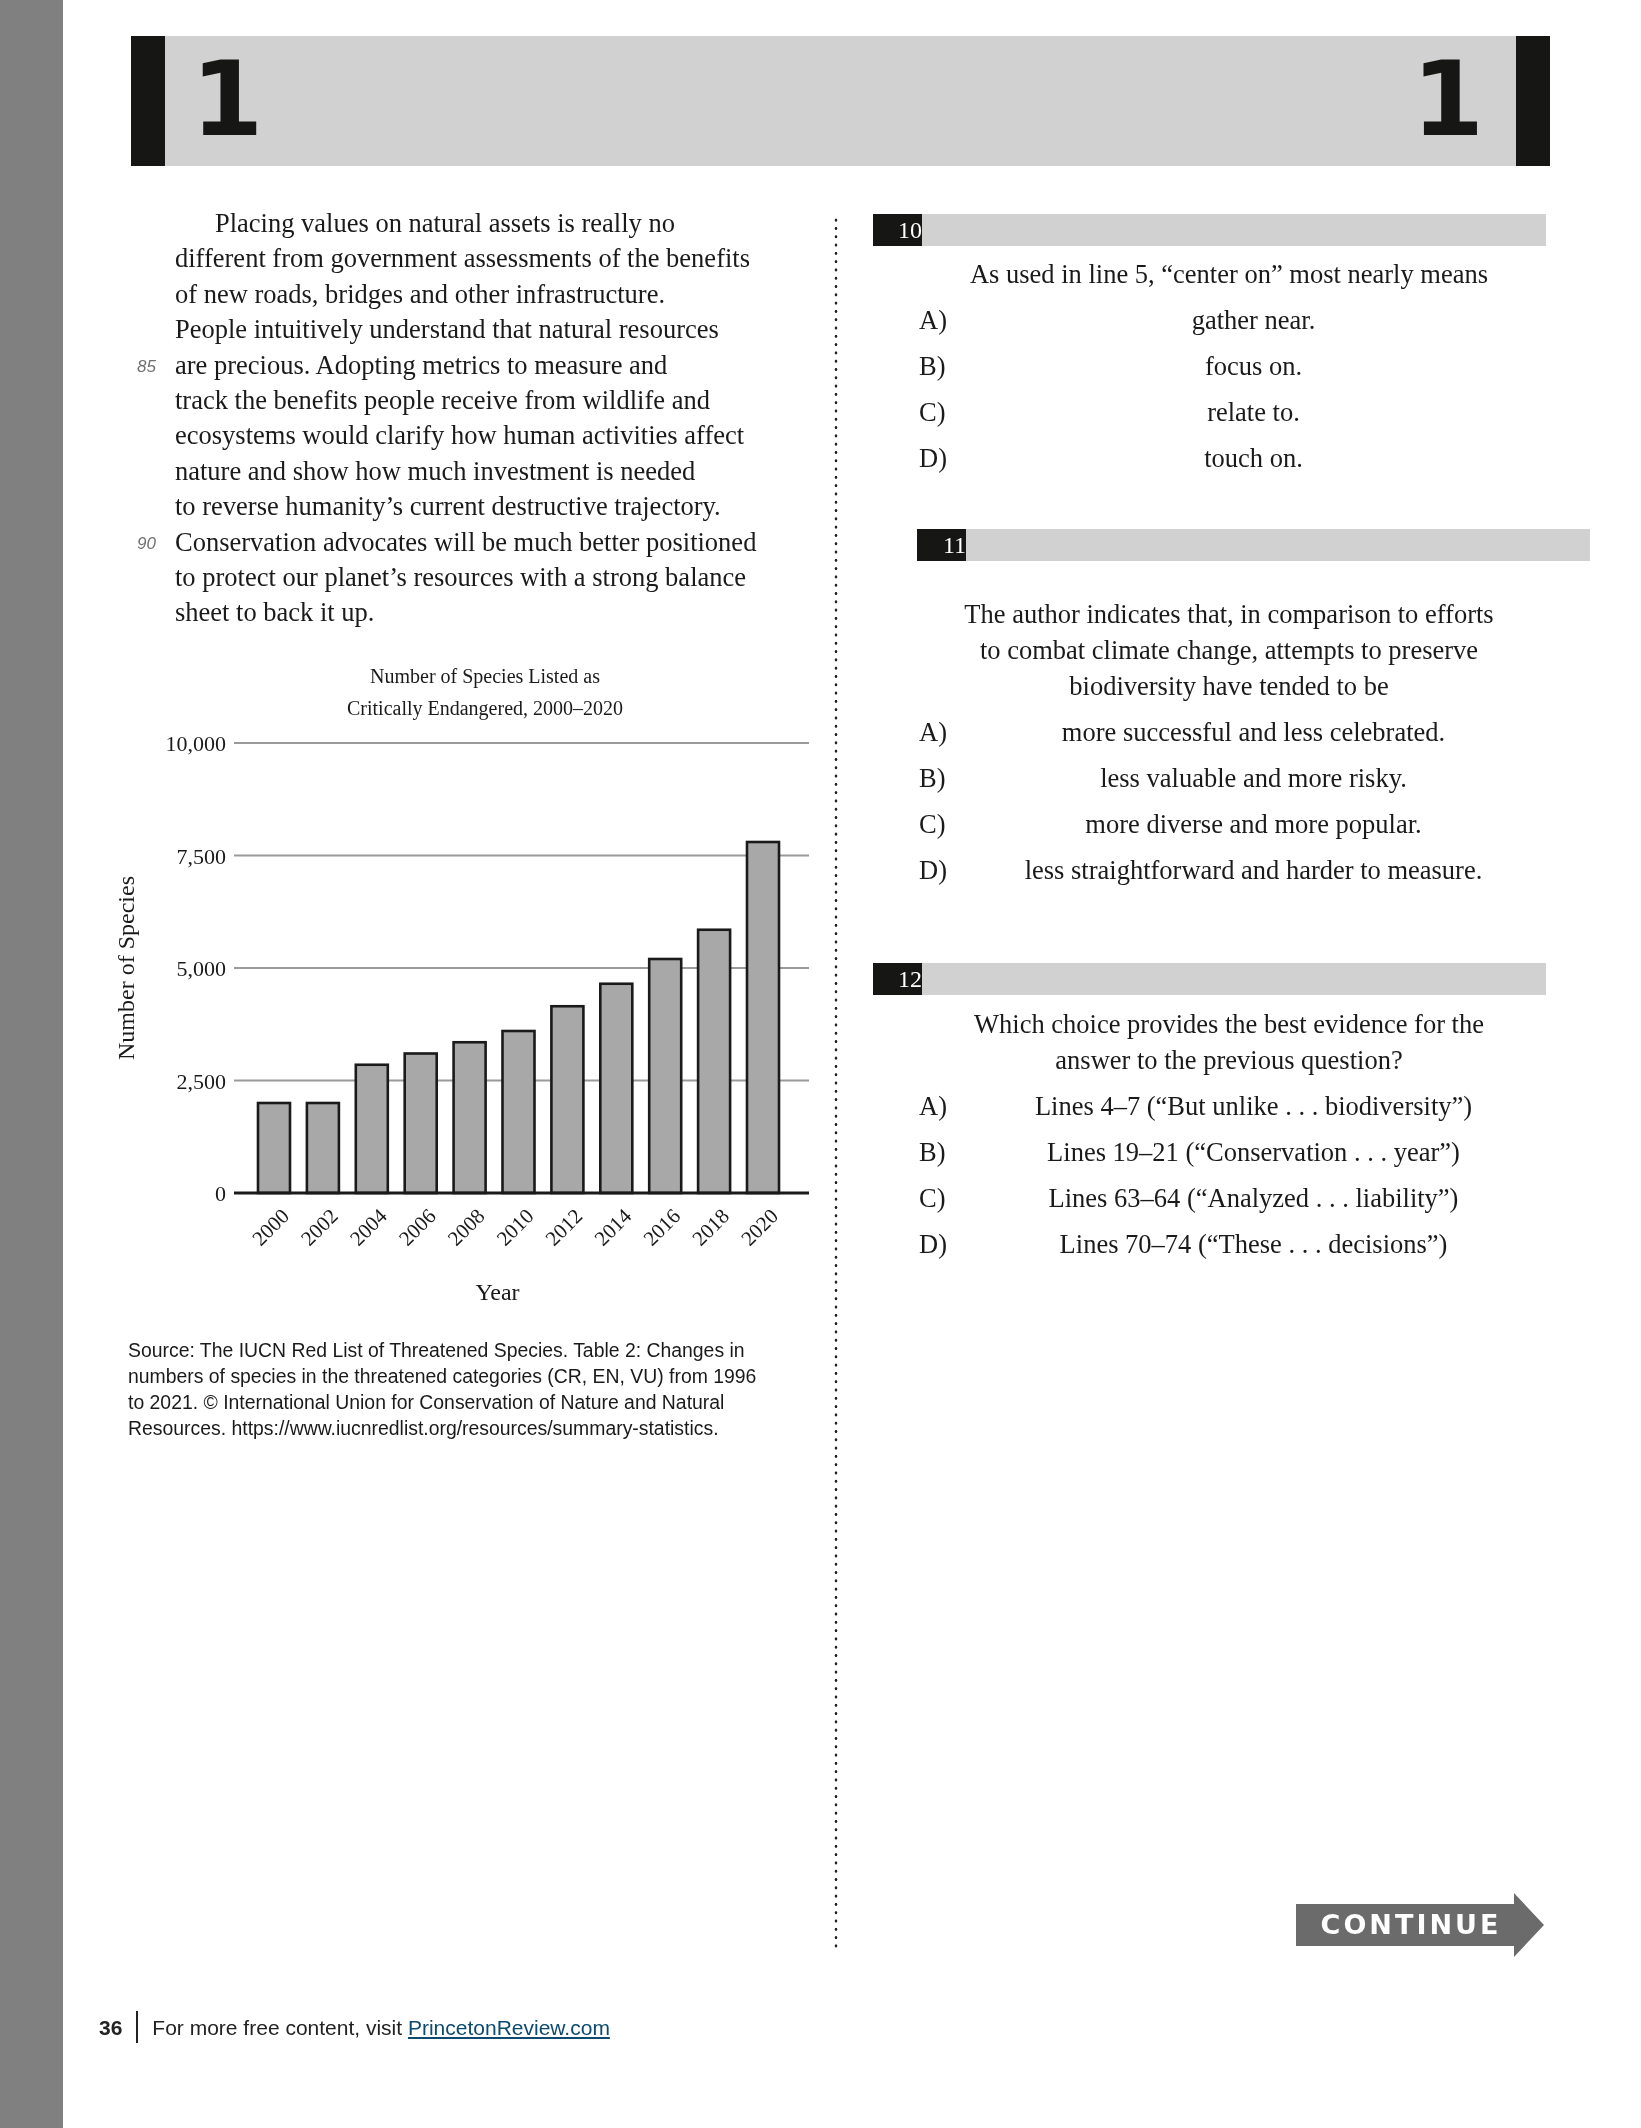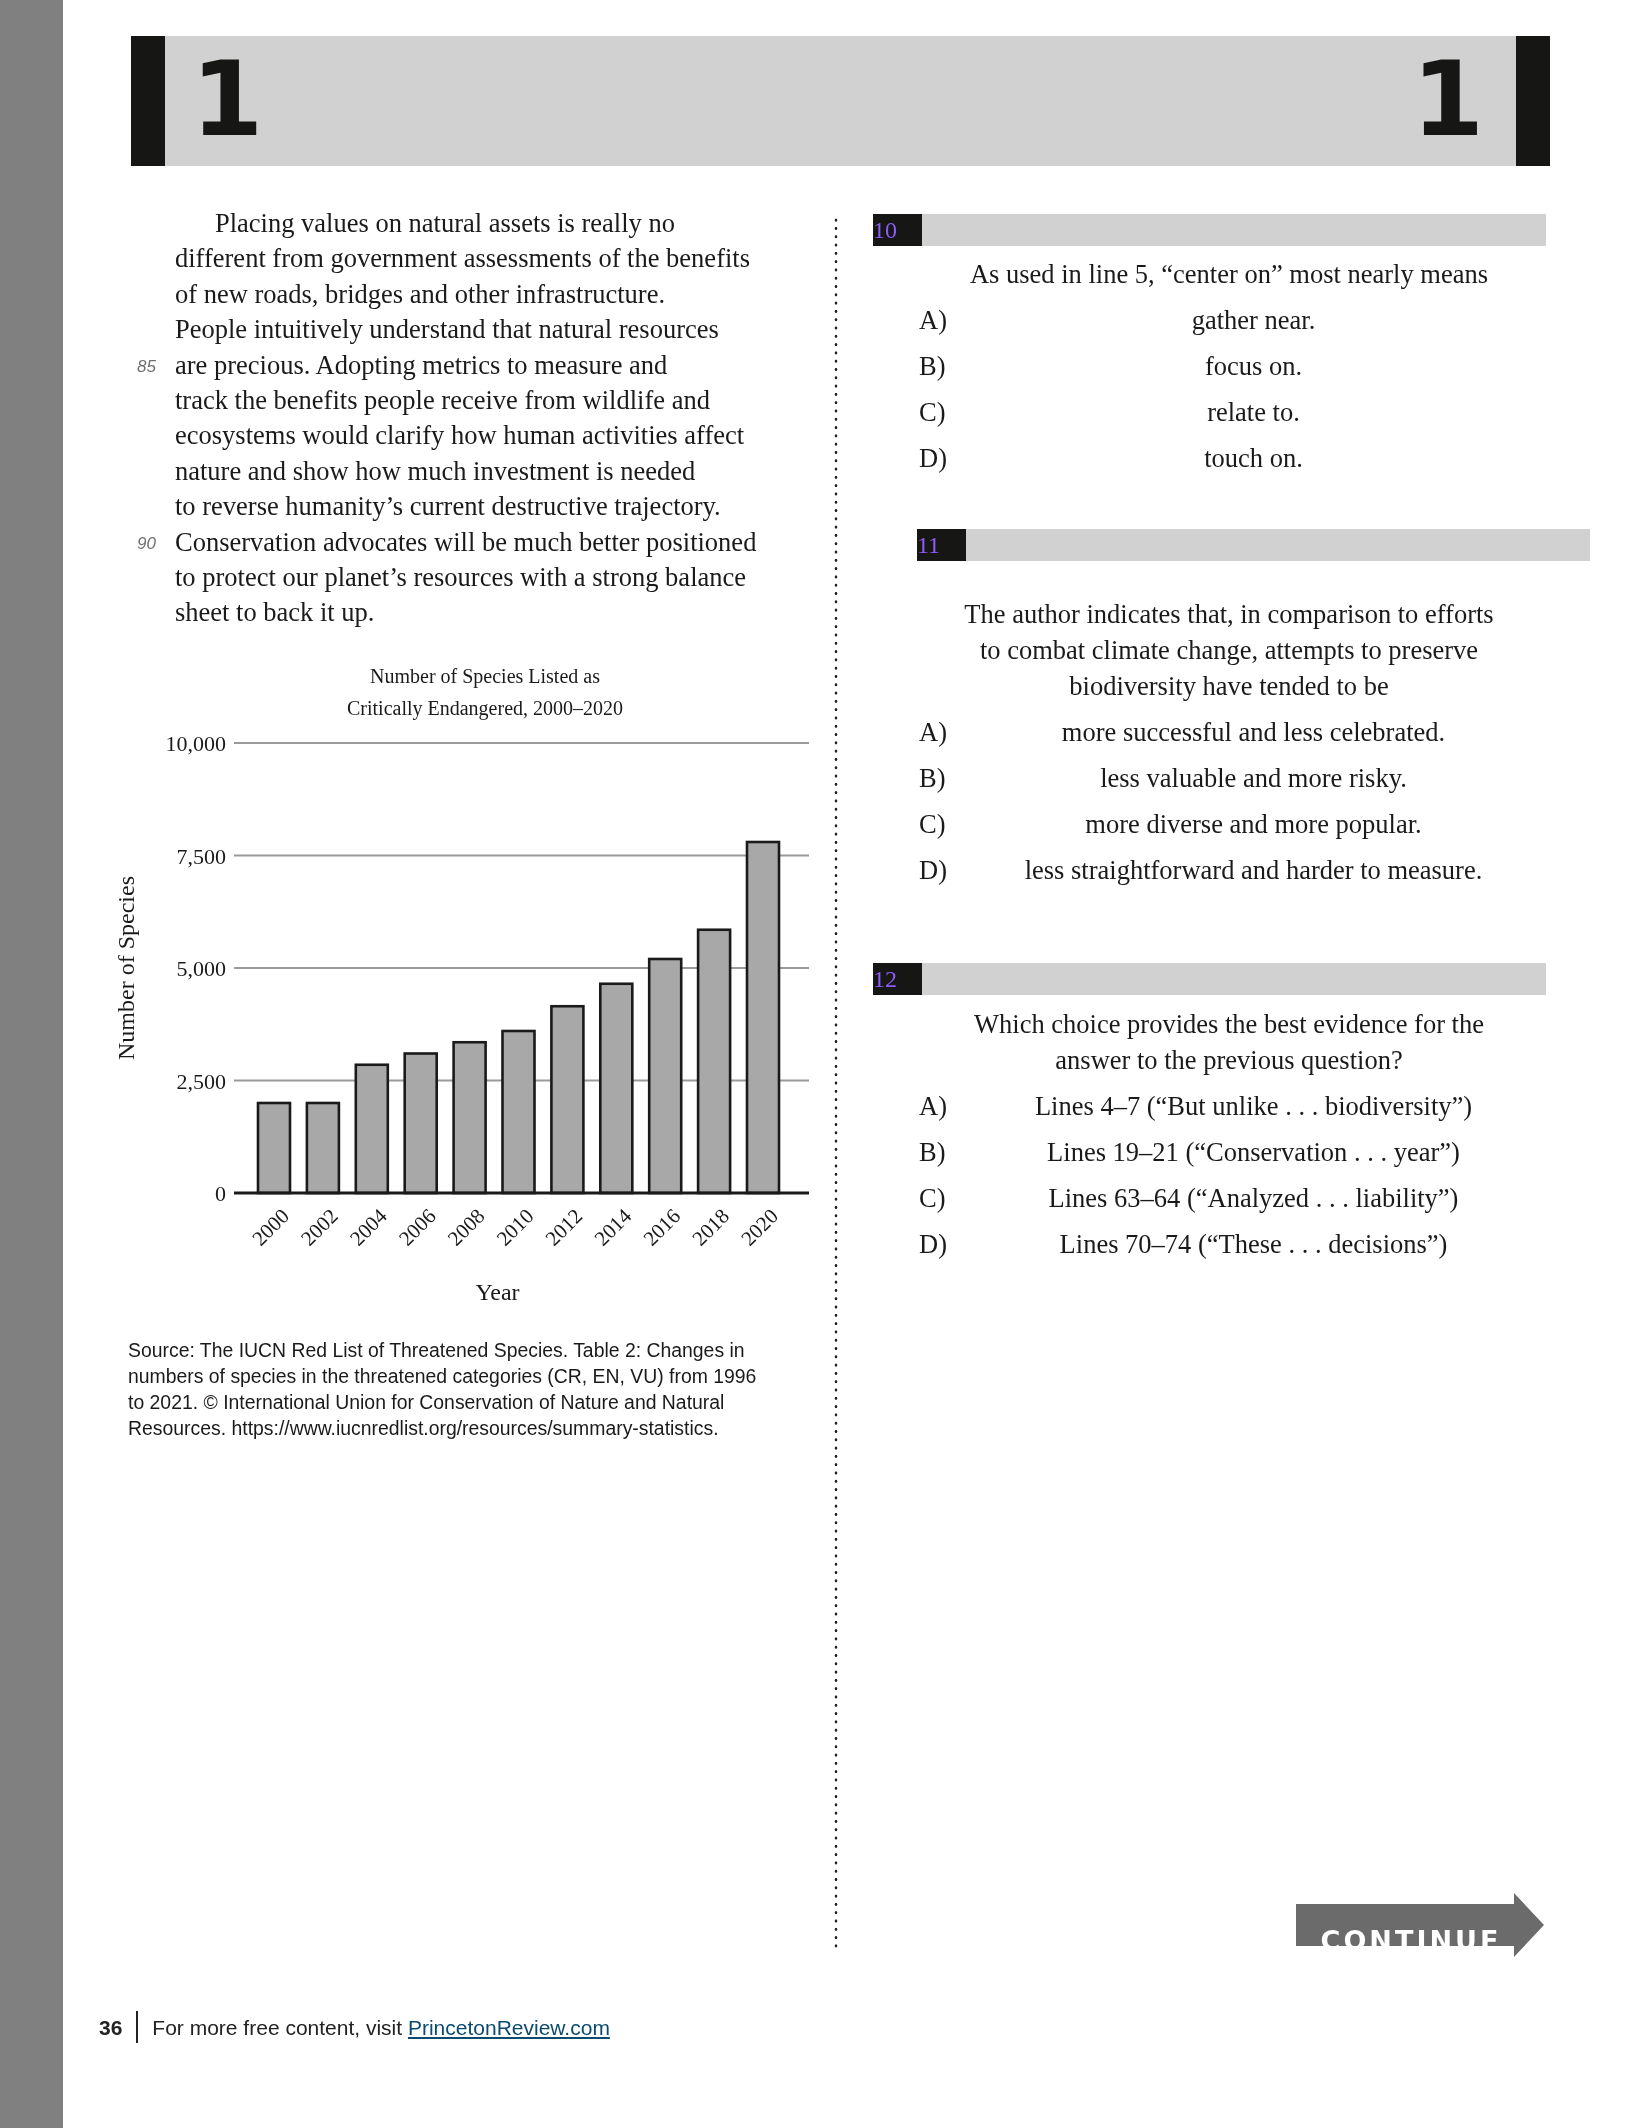--- a/index.html
+++ b/index.html
@@ -23,32 +23,32 @@
   .chart-title { position:absolute; left:0; width:770px; text-align:center; font-size:20px; line-height:32px; }
 
   #source { left:128px; top:1337px; width:660px; font-family:"Liberation Sans","DejaVu Sans",sans-serif;
             font-size:19.4px; line-height:26px; color:#1a1a1a; }
 
   #divider { left:834px; top:216px; width:4px; height:1734px;
              background-image:radial-gradient(circle, #222 1.3px, transparent 1.6px);
              background-size:4px 8.3px; background-repeat:repeat-y; }
 
   .q-bar { position:absolute; left:873px; width:673px; height:32px; background:#d1d1d1; }
-  .q-num { position:absolute; left:0; top:0; width:49px; height:32px; background:#161614; color:#8b5cf6;
-           font-size:24px; line-height:32px; text-align:left; }
+  .q-num { position:absolute; left:0; top:0; width:49px; height:32px; background:#161614; color:#ffffff;
+           font-size:24px; line-height:32px; text-align:right; }
   .q-block { position:absolute; left:919px; width:620px; font-size:26.5px;text-align:center; }
   .q-prompt { line-height:36px; }
   .q-opt { position:relative; padding-left:49px; line-height:36px; margin-top:10px; white-space:nowrap; }
   .q-opt .ol { position:absolute; left:0; top:0; }
 
   #continue { left:1296px; top:1893px; width:248px; height:64px; }
   #continue svg { position:absolute; left:0; top:0; }
   #continue .clabel { position:absolute; left:20px; top:12px; width:190px; height:40px; text-align:center;
            font-family:"DejaVu Sans","Liberation Sans",sans-serif; font-weight:bold; font-size:27px;
-           letter-spacing:3px; line-height:40px; color:#ffffff;margin-top:16px; }
+           letter-spacing:3px; line-height:40px; color:#ffffff; }
 
   #footer { left:99px; top:2010px; height:36px; font-family:"Liberation Sans","DejaVu Sans",sans-serif;
             font-size:21px; line-height:36px; white-space:nowrap; color:#222; }
   #footer .pg { font-weight:bold; display:inline-block; }
   #footer .sep { display:inline-block; width:2px; height:32px; background:#222; vertical-align:middle; margin:0 14px 4px 14px; }
   #footer a { color:#0c4a6e; text-decoration:underline; }
 </style>
 </head>
 <body>
 

